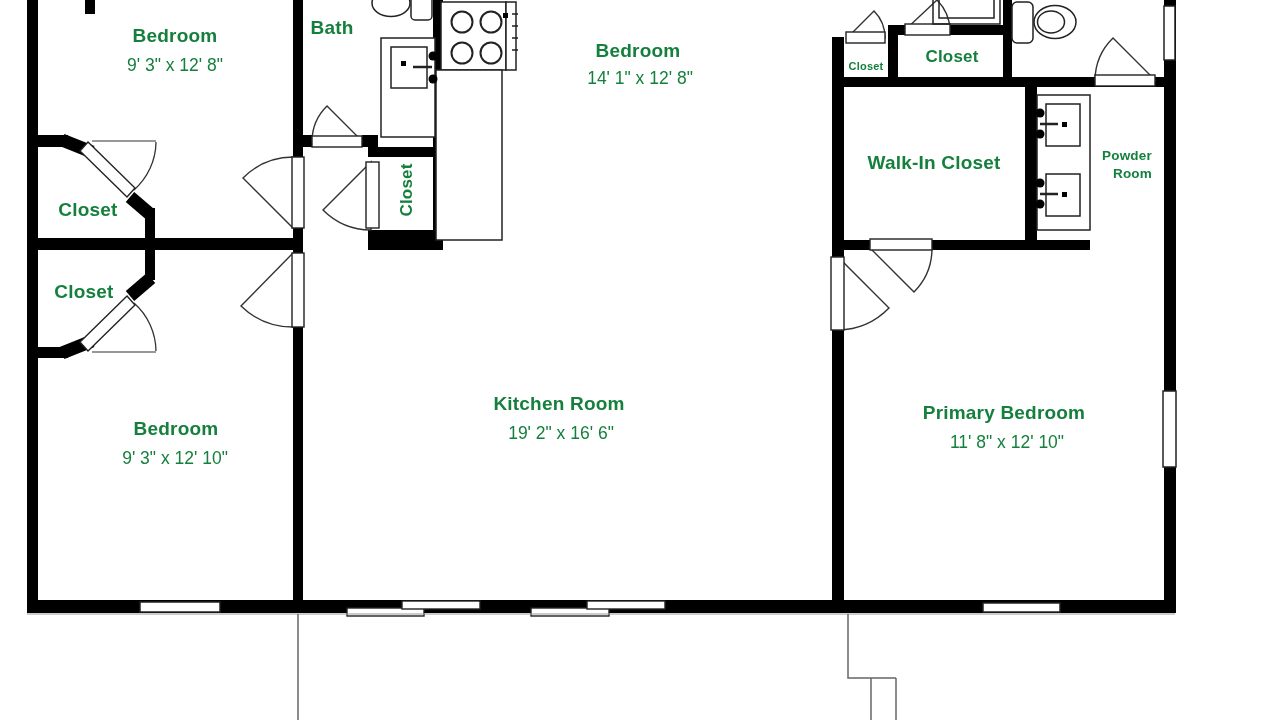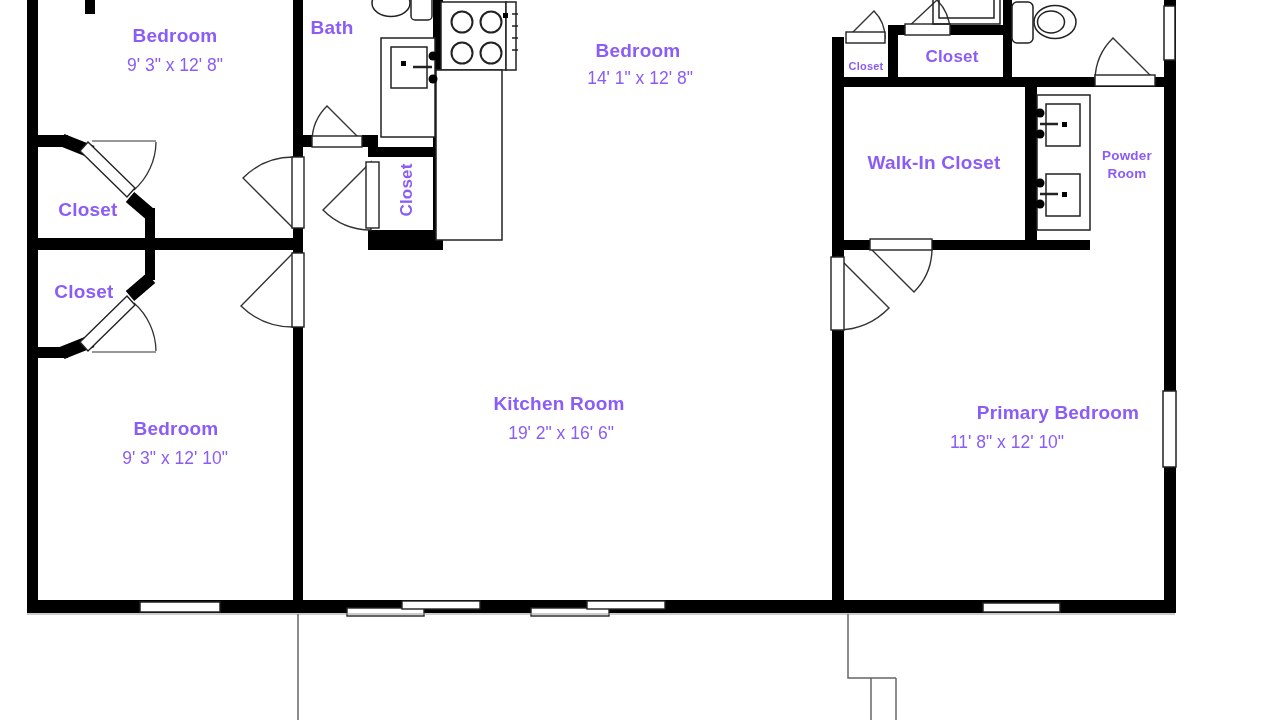--- a/index.html
+++ b/index.html
@@ -2,42 +2,42 @@
 <html><head>
 <meta charset="utf-8">
 <style>
   html,body{margin:0;padding:0;background:#ffffff;}
   .plan{
     position:relative;
     width:1280px;height:720px;
     background:#ffffff;
     overflow:hidden;
     font-family:"Liberation Sans", sans-serif;
-    color:#8b5cf6;
+    color:#15803d;
   }
   .plan svg{position:absolute;left:0;top:0;}
   .lbl{
     position:absolute;
     transform:translate(-50%,-50%);
     font-weight:bold;
     font-size:19px;
     white-space:nowrap;
     letter-spacing:.2px;
   }
   .dims{
     position:absolute;
     transform:translate(-50%,-50%);
     font-weight:normal;
     font-size:17.5px;
     white-space:nowrap;
   }
   .lbl.small{font-size:11px;}
   .lbl.mid{font-size:17px;}
   .lbl.rot{transform:translate(-50%,-50%) rotate(-90deg);}
-  .lbl.powder{font-size:13.5px;line-height:18px;text-align:center;}
+  .lbl.powder{font-size:13.5px;line-height:18px;text-align:right;}
 </style>
 </head>
 <body>
 
 <div class="plan">
 
 <svg width="1280" height="720" viewBox="0 0 1280 720">
 
   <g fill="#000000">
     <rect x="27" y="0" width="11" height="613"></rect>
@@ -210,16 +210,16 @@
   <div class="lbl" style="left:84px;top:292px">Closet</div>
 
   <div class="lbl mid rot" style="left:407px;top:190px">Closet</div>
 
   <div class="lbl" style="left:176px;top:429px">Bedroom</div>
   <div class="dims" style="left:175px;top:458px">9' 3" x 12' 10"</div>
 
   <div class="lbl" style="left:559px;top:404px">Kitchen Room</div>
   <div class="dims" style="left:561px;top:433px">19' 2" x 16' 6"</div>
 
-  <div class="lbl" style="left:1058px;top:413px">Primary Bedroom</div>
+  <div class="lbl" style="left:1004px;top:413px">Primary Bedroom</div>
   <div class="dims" style="left:1007px;top:442px">11' 8" x 12' 10"</div>
 
 </div>
 
 </body></html>

